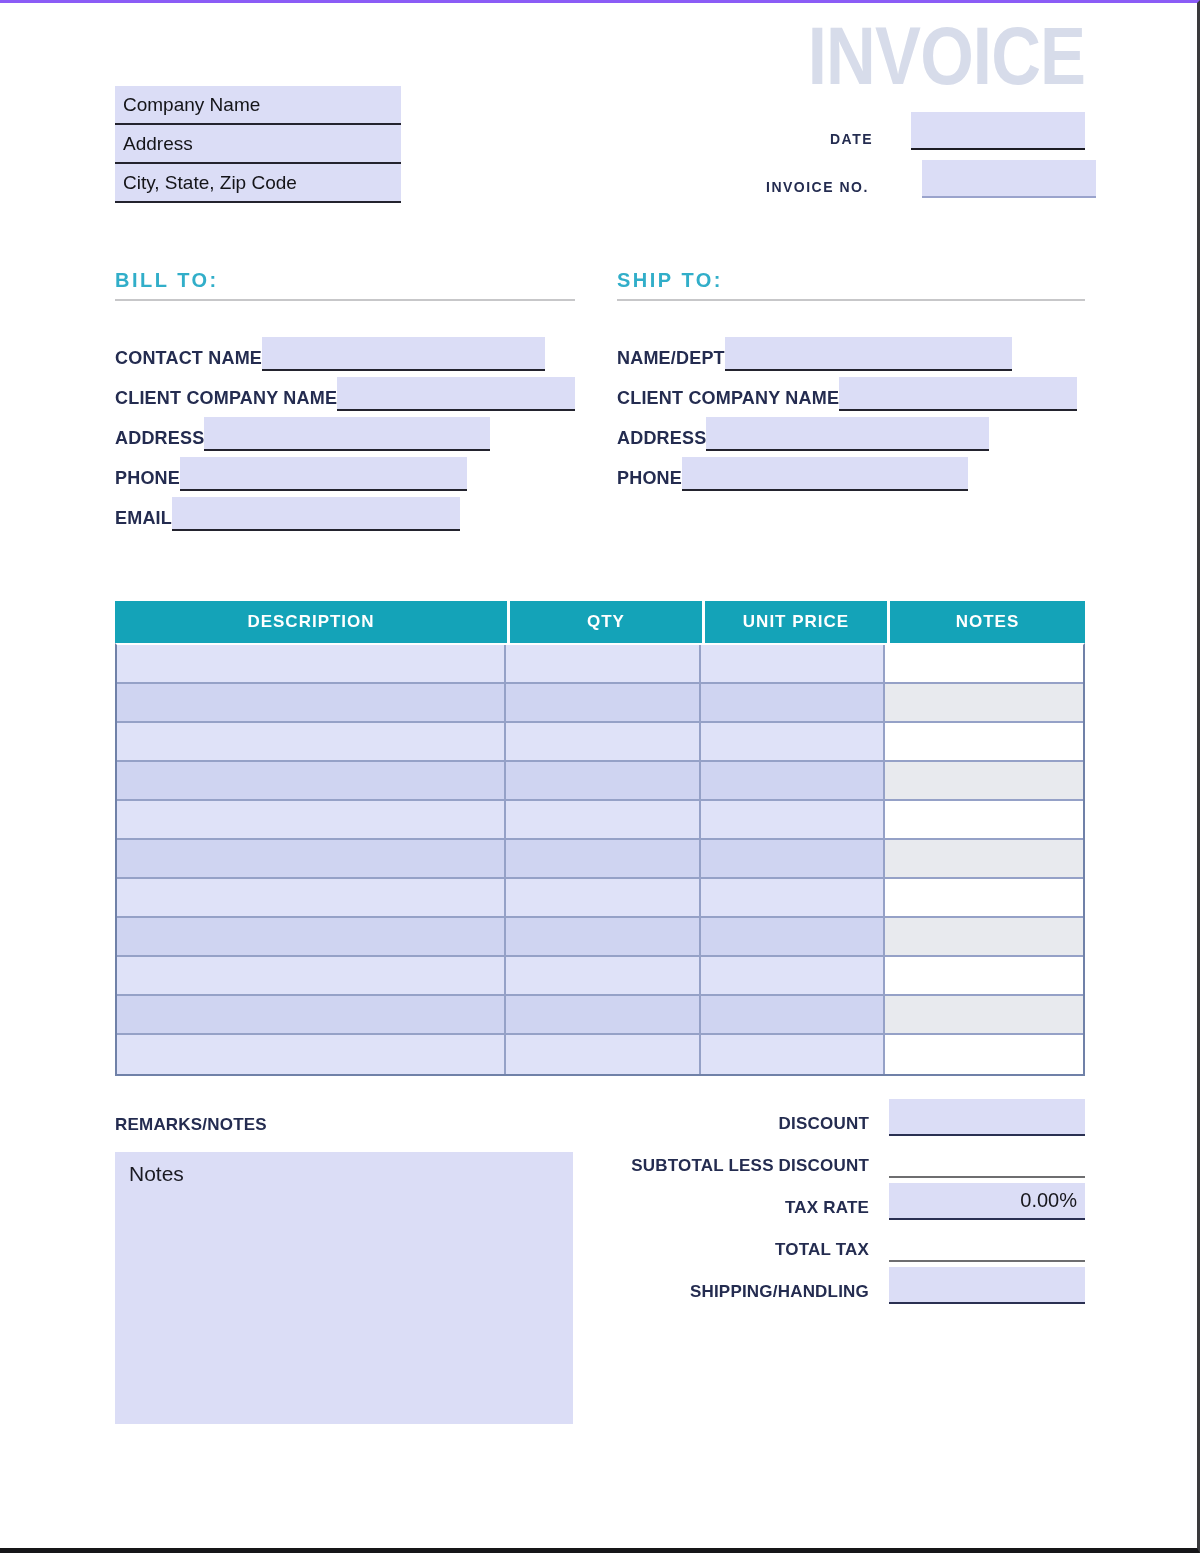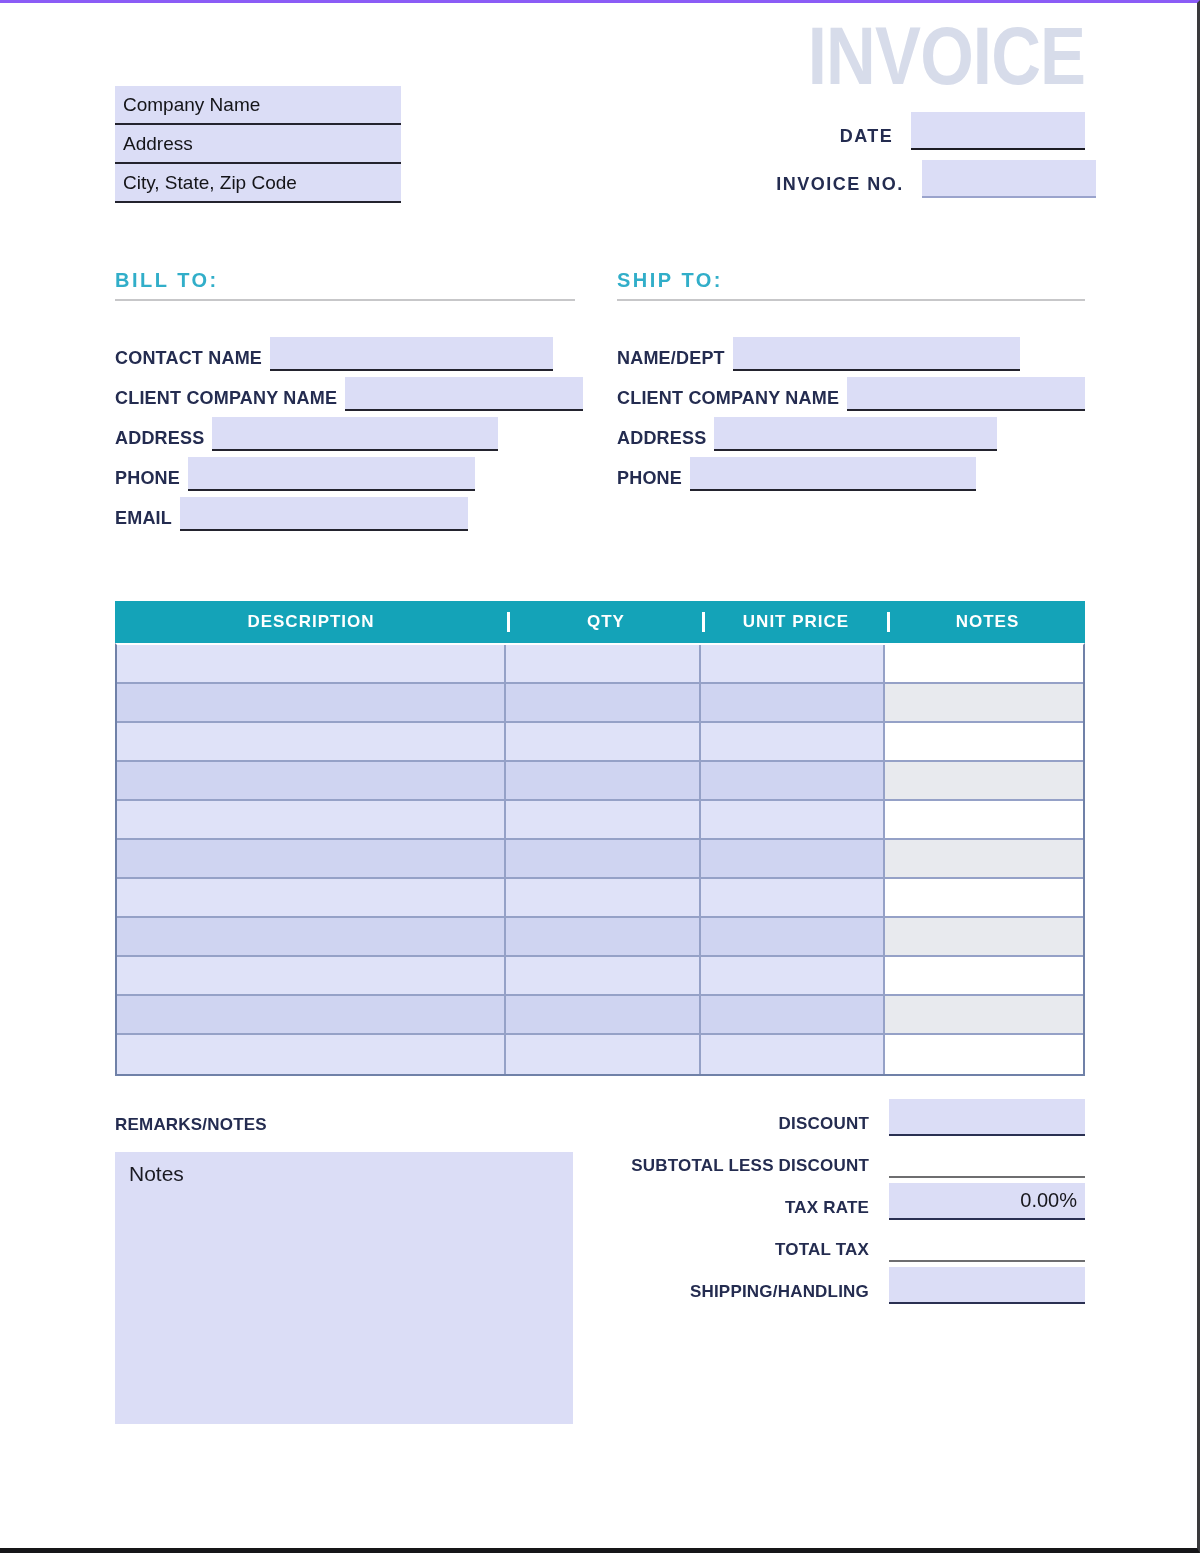--- a/index.html
+++ b/index.html
@@ -21,21 +21,21 @@
   .company-block { position:absolute; left:115px; top:83px; width:286px; }
   .company-field {
     display:block; width:100%; height:39px; background:#dbddf6;
     border:none; border-bottom:2px solid #23232e; outline:none;
     font-family:inherit; font-size:19px; color:#141418; padding:0 8px;
   }
   .meta-row { position:absolute; display:flex; align-items:flex-end; }
   .meta-row.date-row { top:109px; left:830px; width:255px; }
   .meta-row.invno-row { top:157px; left:766px; width:330px; }
   .meta-label {
-    flex:1; text-align:center; font-size:18px; font-weight:bold; color:#242c50;
+    flex:1; text-align:left; font-size:14px; font-weight:bold; color:#242c50;
     letter-spacing:1.5px; padding-right:8px; padding-bottom:3px; white-space:nowrap;
   }
   .meta-box {
     width:174px; height:38px; background:#dbddf6; border:none; outline:none;
     font-family:inherit; font-size:18px; color:#141418; padding:0 8px;
   }
   .meta-box.dark-line { border-bottom:2px solid #1c1c24; }
   .meta-box.soft-line { border-bottom:2px solid #9aa3cc; }
 
   
@@ -48,32 +48,32 @@
   .party-rule { position:absolute; top:296px; height:2px; background:#c7c7c9; }
   .party-rule.bill { left:115px; width:460px; }
   .party-rule.ship { left:617px; width:468px; }
 
   .party-fields { position:absolute; top:334px; }
   .party-fields.bill { left:115px; width:470px; }
   .party-fields.ship { left:617px; width:470px; }
   .field-row { display:flex; align-items:flex-end; height:34px; margin-bottom:6px; }
   .flabel {
     font-size:18px; font-weight:bold; color:#242c50; white-space:nowrap;
-    padding-right:8px; padding-bottom:2px; letter-spacing:0.2px;
+    padding-bottom:2px; letter-spacing:0.2px;
   }
   .fbox {
     height:34px; background:#dbddf6; border:none; outline:none;
     border-bottom:2px solid #23232e; font-family:inherit; font-size:17px;
     color:#141418; padding:0 8px;
   }
   .w283{width:283px}.w238{width:238px}.w286{width:286px}.w287{width:287px}.w288{width:288px}
 
   
   .items-table { position:absolute; left:115px; top:598px; width:970px; }
-  .thead { display:flex; height:42px; background:#14a3b8;align-items:center; }
+  .thead { display:flex; height:42px; background:#14a3b8; }
   .hcell {
     display:flex; align-items:center; justify-content:center;
     color:#ffffff; font-size:17px; font-weight:bold; letter-spacing:1px;
   }
   .hcell + .hcell { border-left:3px solid #ffffff; }
   .c1{width:392px}.c2{width:195px}.c3{width:185px}.c4{width:198px}
   .tbody { border:2px solid #7081a8; border-top:2px solid #ffffff; }
   .trow { display:flex; height:39px; border-bottom:2px solid #95a1c7; }
   .trow:last-child { border-bottom:none; }
   .bcell { border-right:2px solid #95a1c7; }

